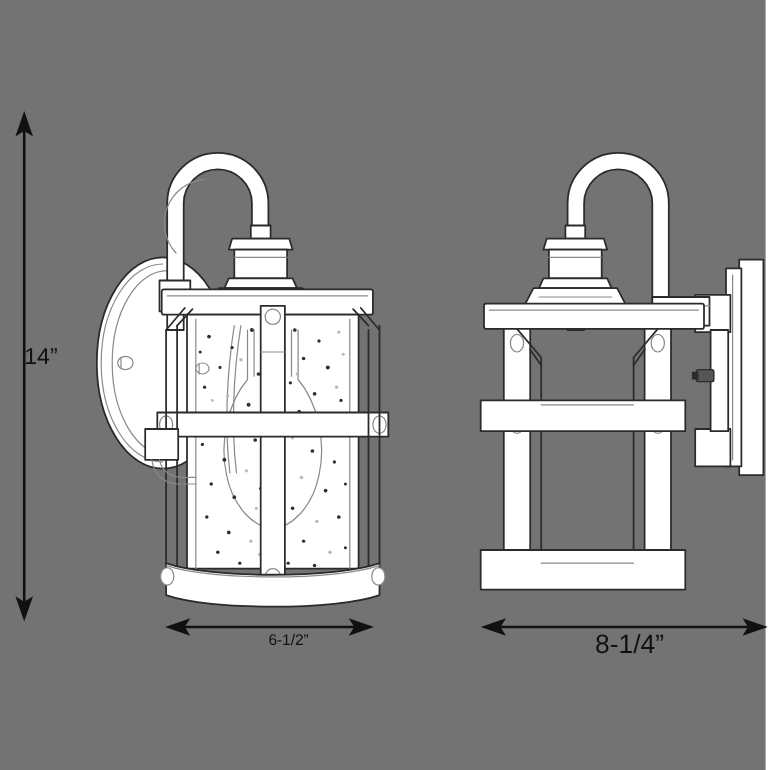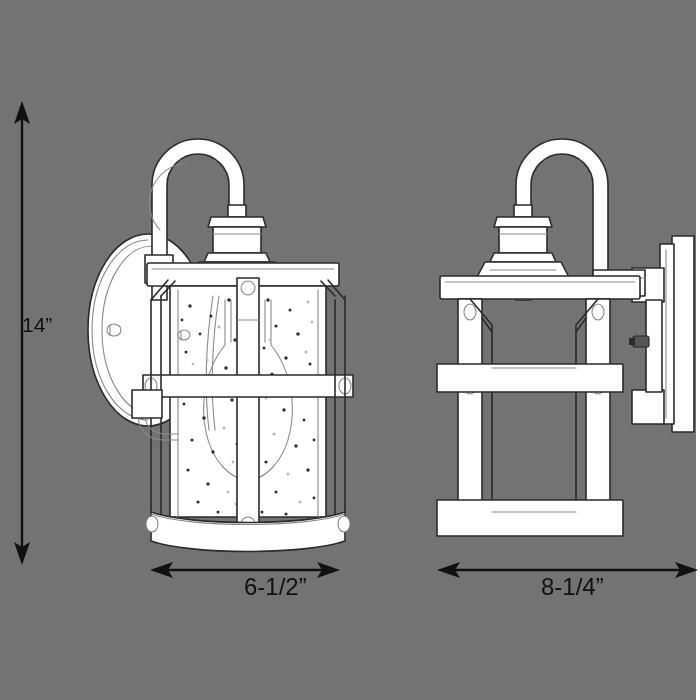--- a/index.html
+++ b/index.html
@@ -3,21 +3,21 @@
 <meta charset="utf-8">
 <style>
   html,body{margin:0;padding:0;background:#ffffff;}
   body{width:700px;height:700px;overflow:hidden;
        font-family:"Liberation Sans",sans-serif;color:#111111;}
   #stage{position:relative;width:696px;height:700px;background:#737373;}
   #drawing{position:absolute;inset:0;}
   .dimtext{position:absolute;font-family:"Liberation Sans",sans-serif;
            font-weight:400;color:#111111;white-space:nowrap;}
   #dim-h-label{font-size:21px;left:22px;top:313px;}
-  #dim-front-label{font-size:24px;left:244px;top:573px;text-align:right;}
+  #dim-front-label{font-size:14px;left:244px;top:573px;text-align:right;}
   #dim-side-label{font-size:24px;left:541px;top:573px;}
 </style>
 </head>
 <body>
 
 <div id="stage">
 
   <svg id="drawing" viewBox="0 0 700 700" width="700" height="700">
     <defs>
       <style>

